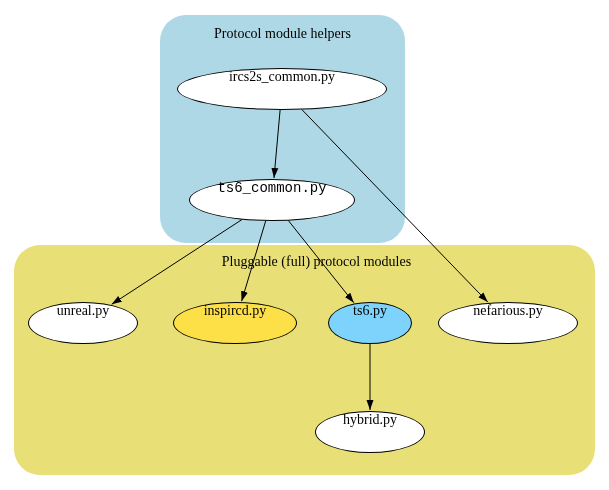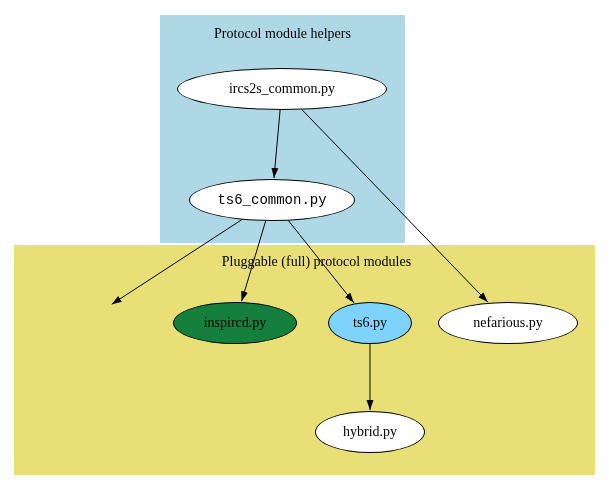--- a/index.html
+++ b/index.html
@@ -11,20 +11,21 @@
     position: relative;
     width: 609px;
     height: 490px;
     background: #ffffff;
     font-family: "Liberation Serif", "DejaVu Serif", serif;
     color: #000;
     overflow: hidden;
   }
   .cluster {
     position: absolute;
+    border-radius: 26px;
   }
   .cluster-label {
     text-align: center;
     font-size: 14px;
   }
   .cluster-helpers {
     left: 160px; top: 15px; width: 245px; height: 228px;
   }
   .cluster-helpers .cluster-label { padding-top: 11px; }
   .cluster-protocols {
@@ -36,21 +37,21 @@
     left: 0; top: 0;
     width: 609px; height: 490px;
     pointer-events: none;
   }
   .node {
     position: absolute;
     background: #ffffff;
     border: 1px solid #000000;
     border-radius: 50%;
     display: flex;
-    align-items: center;
+    align-items: flex-start;
     justify-content: center;
     font-size: 14px;
     box-sizing: border-box;
     white-space: nowrap;
   }
   .node-ircs2s    { left: 177px; top: 68px;  width: 210px; height: 42px; }
   .node-ts6common { left: 189px; top: 179px; width: 166px; height: 42px; font-family: Liberation Mono, monospace; }
   .node-unreal    { left: 28px;  top: 302px; width: 110px; height: 42px; }
   .node-inspircd  { left: 173px; top: 302px; width: 124px; height: 42px; }
   .node-ts6       { left: 328px; top: 302px; width: 84px;  height: 42px; }
@@ -89,22 +90,25 @@
     </svg>
 
   <div class="node node-ircs2s" style="background: rgb(255, 255, 255); border-color: rgb(0, 0, 0);">
     <span>ircs2s_common.py</span>
   </div>
 
   <div class="node node-ts6common" style="background: rgb(255, 255, 255); border-color: rgb(0, 0, 0);">
     <span>ts6_common.py</span>
   </div>
 
+  <div class="node node-unreal" style="background: rgb(255, 255, 255); border-color: rgb(0, 0, 0);">
+    <span>unreal.py</span>
+  </div>
 
-  <div class="node node-inspircd" style="background: #15803d; border-color: rgb(0, 0, 0);">
+  <div class="node node-inspircd" style="background: #fde047; border-color: rgb(0, 0, 0);">
     <span>inspircd.py</span>
   </div>
 
   <div class="node node-ts6" style="background: #7dd3fc; border-color: rgb(0, 0, 0);">
     <span>ts6.py</span>
   </div>
 
   <div class="node node-hybrid" style="background: rgb(255, 255, 255); border-color: rgb(0, 0, 0);">
     <span>hybrid.py</span>
   </div>

